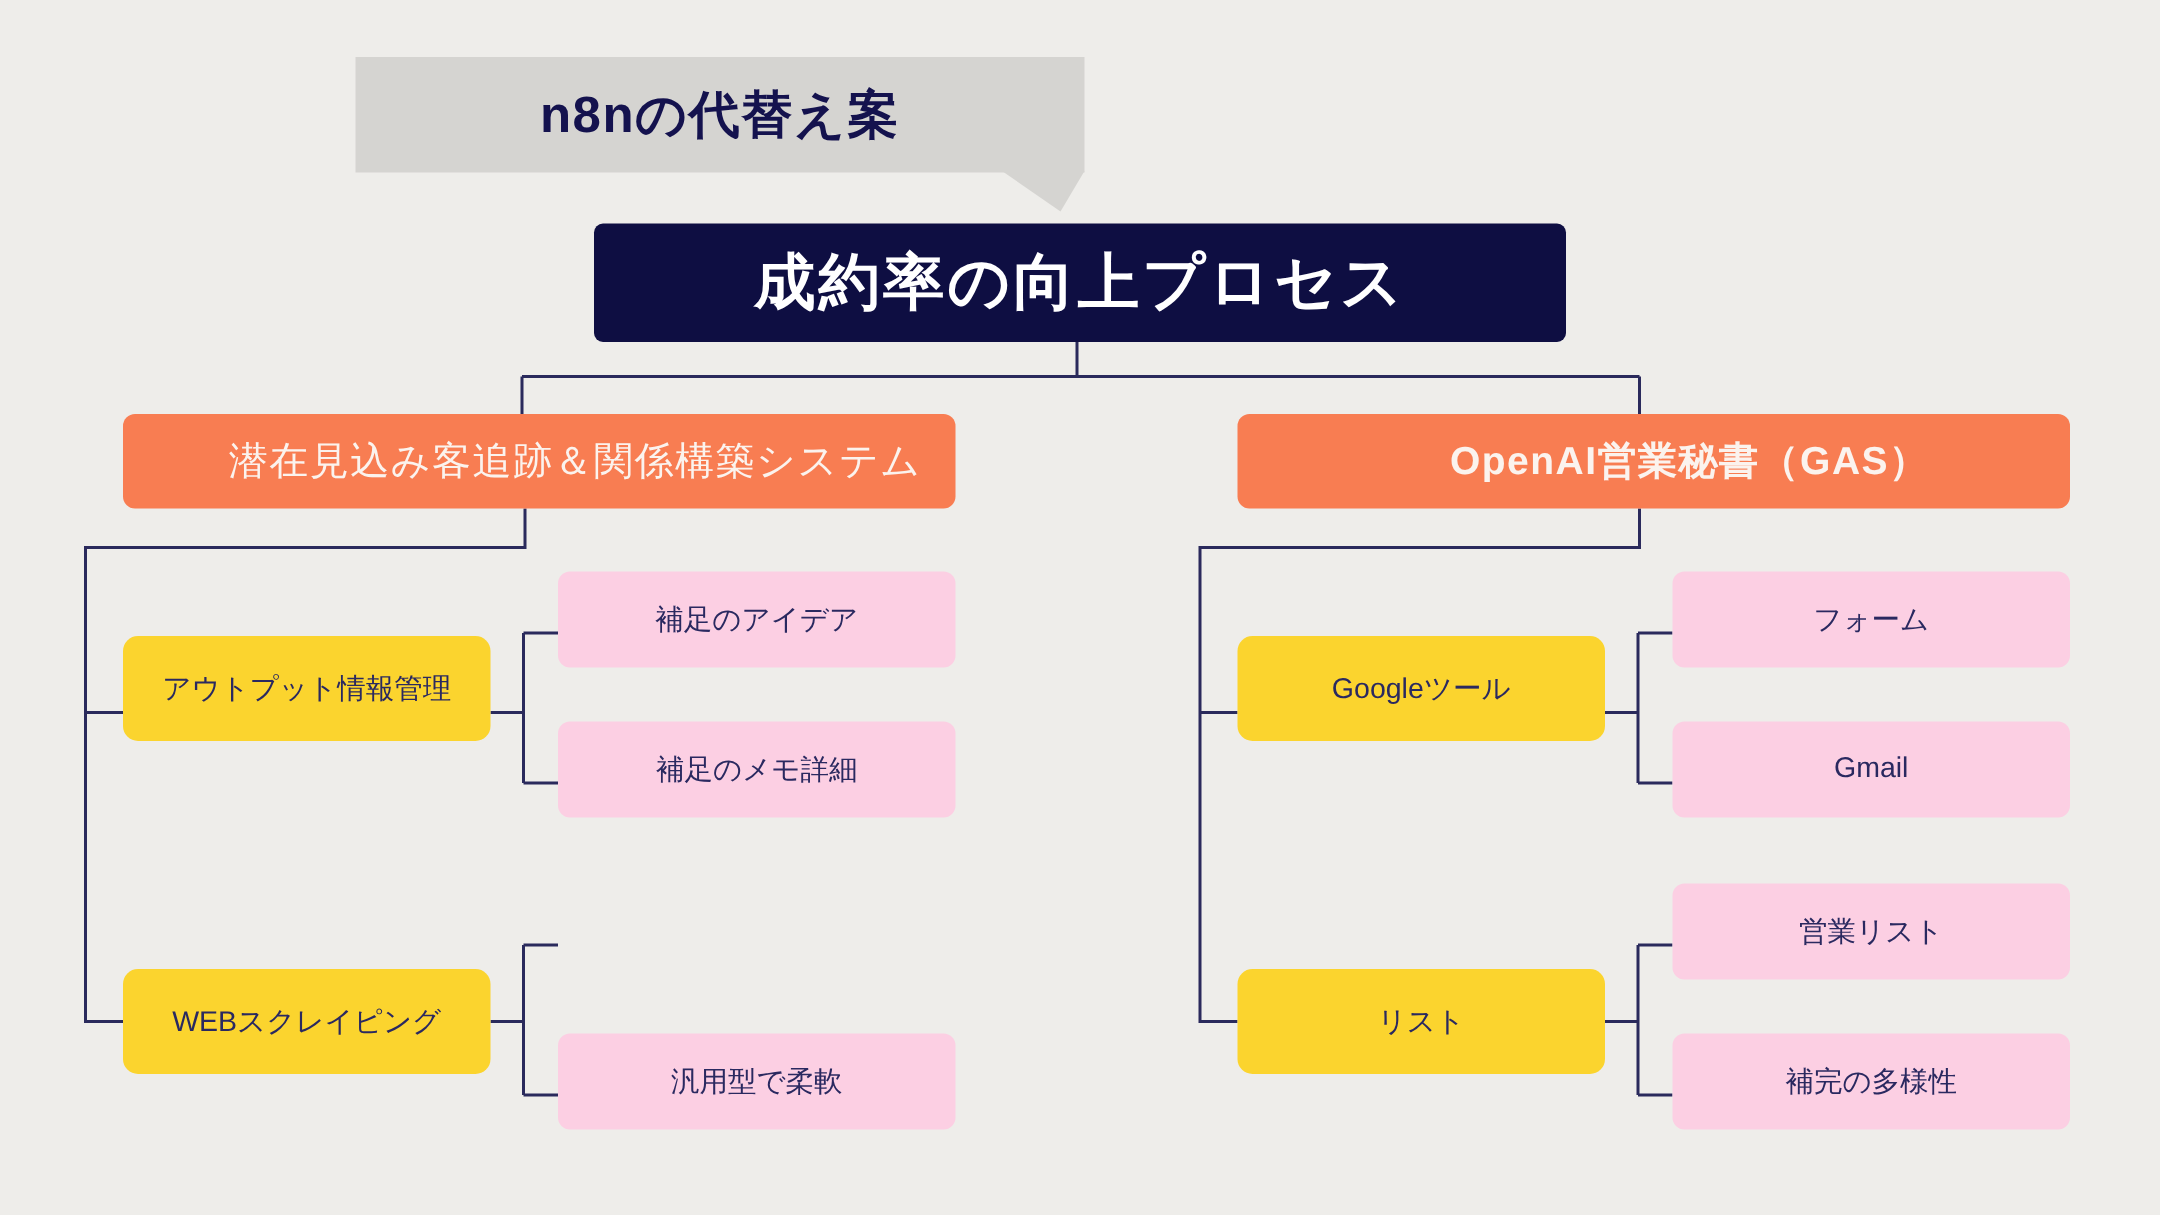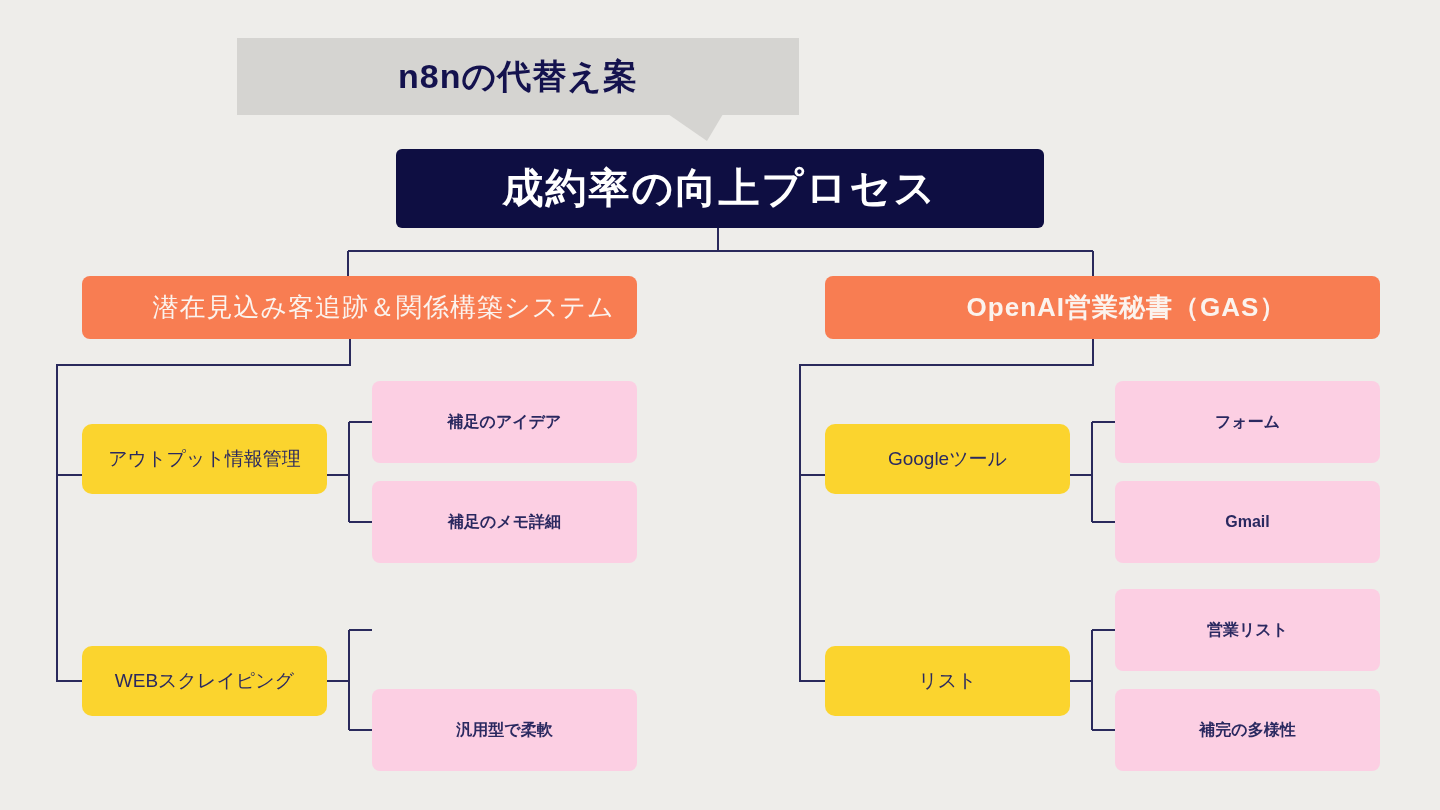--- a/index.html
+++ b/index.html
@@ -9,21 +9,21 @@
     background:var(--background,#EEEDEA);
     overflow:hidden;
     font-family:"Liberation Sans","DejaVu Sans",sans-serif;
   }
   .connectors{position:absolute;left:0;top:0;width:1440px;height:810px;pointer-events:none;}
   .connectors path{fill:none;stroke:var(--line,#2A2A5C);stroke-width:2;}
 
   .node{position:absolute;display:flex;align-items:center;justify-content:center;text-align:center;box-sizing:border-box;}
 
   .bubble{
-    left:237px;top:38px;width:562px;height:77px;
+    left:237px;top:38px;width:486px;height:77px;
     background:var(--bubble-bg,#D5D4D1);
     color:var(--bubble-text,#14124E);
     font-size:34px;font-weight:bold;letter-spacing:1px;
   }
   .bubble-tail{
     position:absolute;left:668px;top:114px;width:0;height:0;
     border-top:27px solid var(--bubble-bg,#D5D4D1);
     border-left:39px solid transparent;
     border-right:16px solid transparent;
   }
@@ -46,26 +46,25 @@
   .branch.l{left:82px;}
   .branch.r{left:825px;font-weight:bold;}
   .child{
     width:245px;height:70px;
     background:var(--child-bg,#FBD42E);
     color:var(--node-text,#2A2960);
     font-size:19px;font-weight:500;
     border-radius:10px;
   }
   .leaf{
-    width:265px;height:82px;
+    width:265px;height:64px;
     background:var(--leaf-bg,#FCCFE3);
     color:var(--node-text,#2A2960);
-    font-size:16px;
+    font-size:19px;
     border-radius:8px;
-    font-weight:bold;
   }
   .x-cl{left:82px;}  .x-ll{left:372px;}
   .x-cr{left:825px;} .x-lr{left:1115px;}
   .y-c1{top:424px;}  .y-c2{top:646px;}
   .y-l1{top:381px;}  .y-l2{top:481px;}
   .y-l3{top:589px;}  .y-l4{top:689px;}
 </style>
 </head>
 <body>
 

